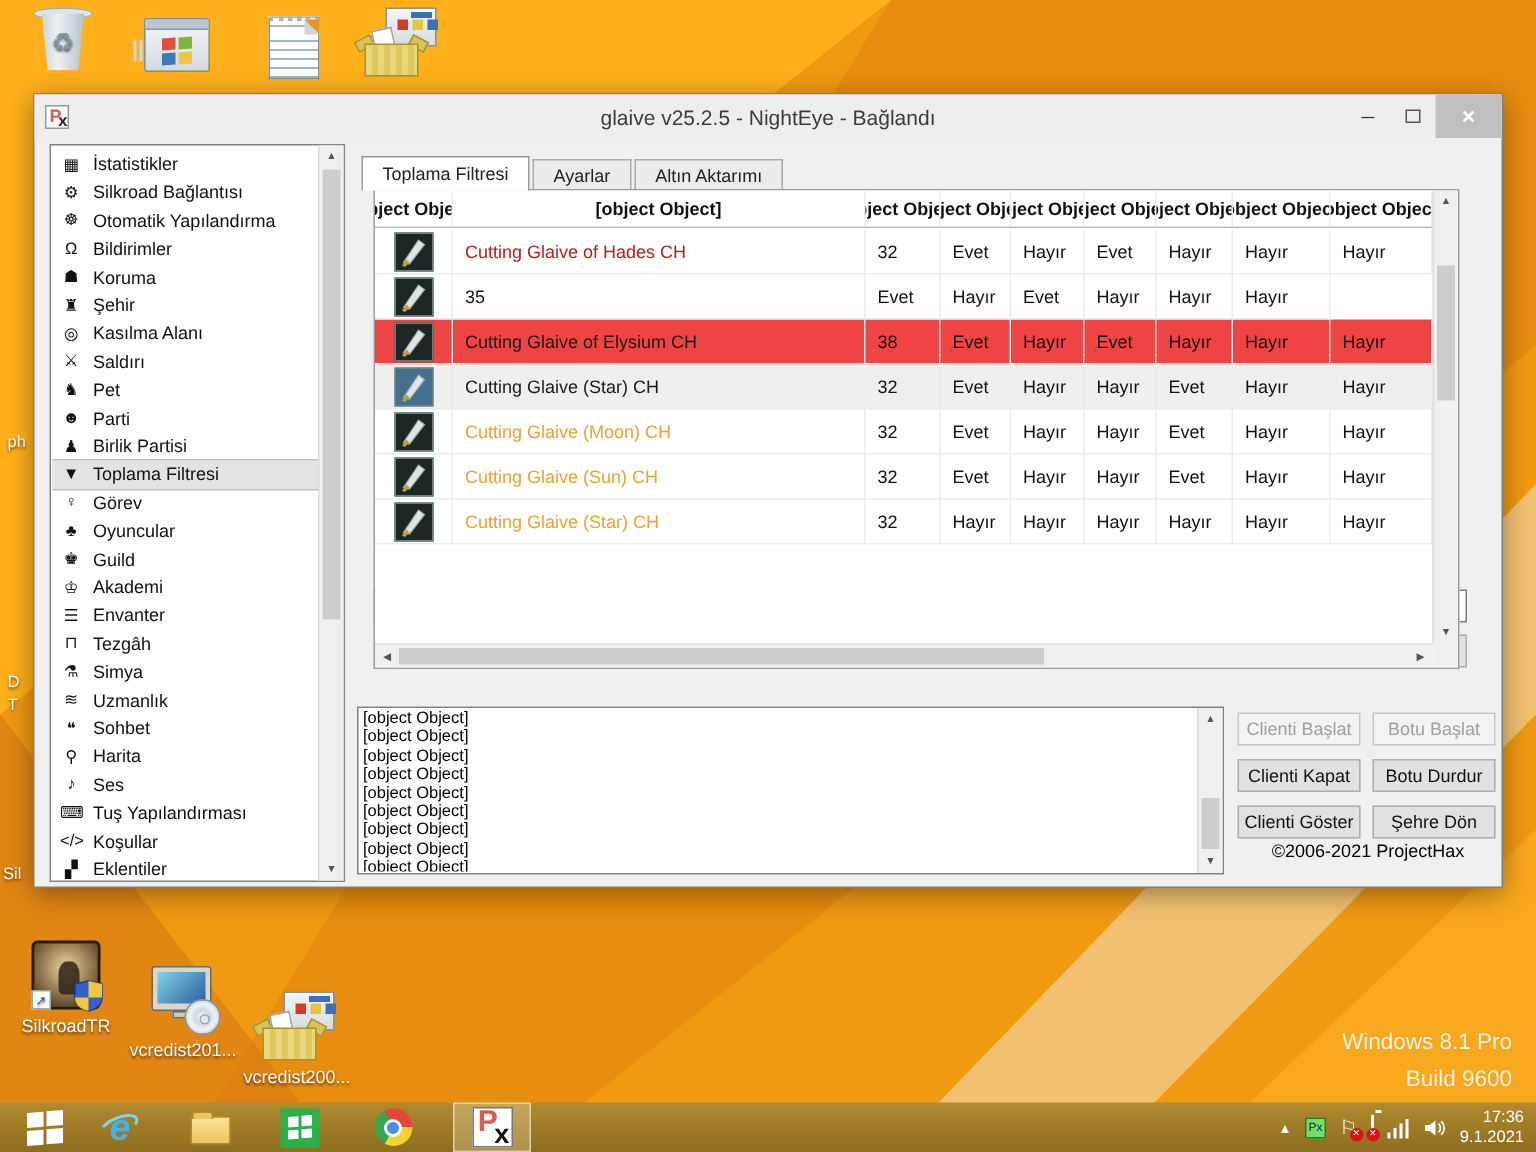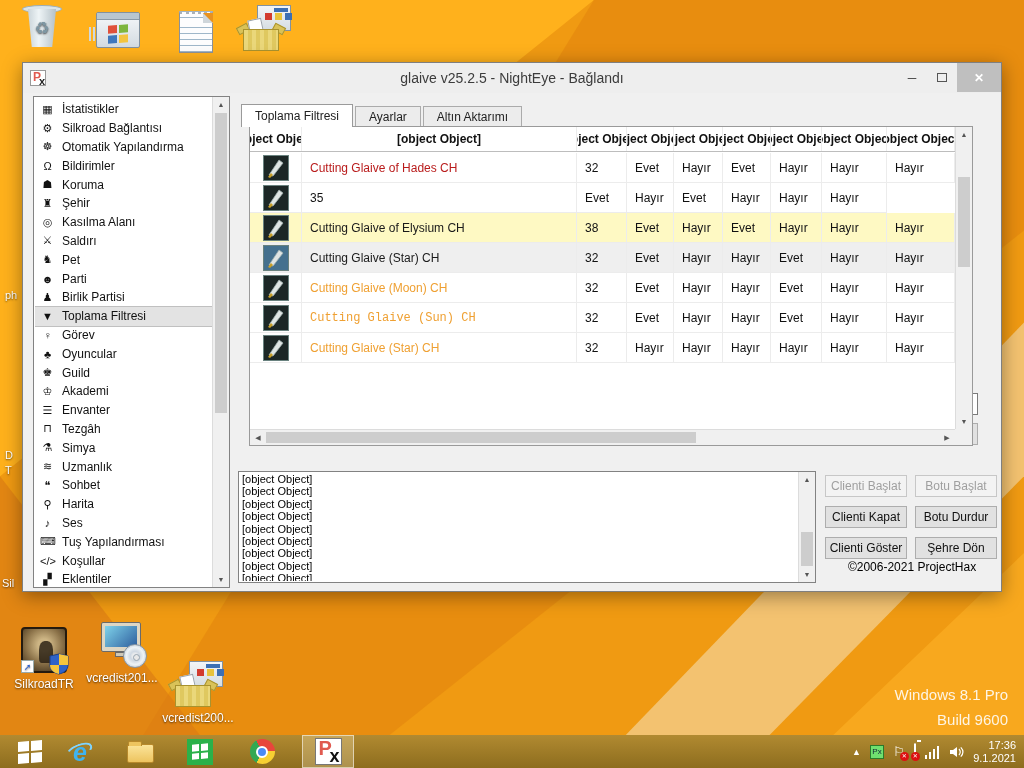--- a/index.html
+++ b/index.html
@@ -197,21 +197,21 @@
       <svg class="shield" viewBox="0 0 20 22">
         <path d="M10 1 L19 3 V12 C19 17 15 20 10 21 C5 20 1 17 1 12 V3 Z" fill="#2e63c9" stroke="#1c3f86"></path>
         <path d="M10 1 L19 3 V12 H10 Z" fill="#f5c53d"></path>
         <path d="M1 12 C1 17 5 20 10 21 V12 H1 Z" fill="#f5c53d"></path>
       </svg>
       <div class="arrowbox">➚</div>
     </div>
   </div>
   <div class="lbl">SilkroadTR</div>
 </div>
-<div class="dicon" style="left:84px;top:620px">
+<div class="dicon" style="left:84px;top:642px">
   <div class="art">
       <div class="monitor">
         <div class="frame"></div>
         <div class="scr"></div>
         <div class="stand"></div>
         <div class="cd"></div>
       </div>
     </div>
   <div class="lbl">vcredist201...</div>
 </div>
@@ -454,21 +454,21 @@
           </div>
           <div class="tcell">35</div>
           <div class="tcell">Evet</div>
           <div class="tcell">Hayır</div>
           <div class="tcell">Evet</div>
           <div class="tcell">Hayır</div>
           <div class="tcell">Hayır</div>
           <div class="tcell">Hayır</div>
         </div>
 
-        <div class="trow tgridcols" style="background: #fef9c3;">
+        <div class="trow tgridcols" style="background: #ef4444;">
           <div class="tcell icon-cell">
             <div class="item-ic" style="background: rgb(28, 39, 38);">
               <svg viewBox="0 0 24 24" width="24" height="24">
                 <polygon points="5,19 15,4 19,7 9,20" fill="#dfe5e4" stroke="#9fb0ae" stroke-width="0.8"></polygon>
                 <polygon points="4,21 7,17 9,19 6,22" fill="#c8a028"></polygon>
               </svg>
             </div>
           </div>
           <div class="tcell" style="color: rgb(26, 26, 26);">Cutting Glaive of Elysium CH</div>
           <div class="tcell">38</div>
@@ -520,21 +520,21 @@
 
         <div class="trow tgridcols" style="background: rgb(255, 255, 255);">
           <div class="tcell icon-cell">
             <div class="item-ic" style="background: rgb(28, 39, 38);">
               <svg viewBox="0 0 24 24" width="24" height="24">
                 <polygon points="5,19 15,4 19,7 9,20" fill="#dfe5e4" stroke="#9fb0ae" stroke-width="0.8"></polygon>
                 <polygon points="4,21 7,17 9,19 6,22" fill="#c8a028"></polygon>
               </svg>
             </div>
           </div>
-          <div class="tcell" style="color: rgb(239, 160, 50); font-family: Liberation Mono, monospace;">Cutting Glaive (Sun) CH</div>
+          <div class="tcell" style="color: rgb(239, 160, 50);">Cutting Glaive (Sun) CH</div>
           <div class="tcell">32</div>
           <div class="tcell">Evet</div>
           <div class="tcell">Hayır</div>
           <div class="tcell">Hayır</div>
           <div class="tcell">Evet</div>
           <div class="tcell">Hayır</div>
           <div class="tcell">Hayır</div>
         </div>
 
         <div class="trow tgridcols" style="background: rgb(255, 255, 255);">

